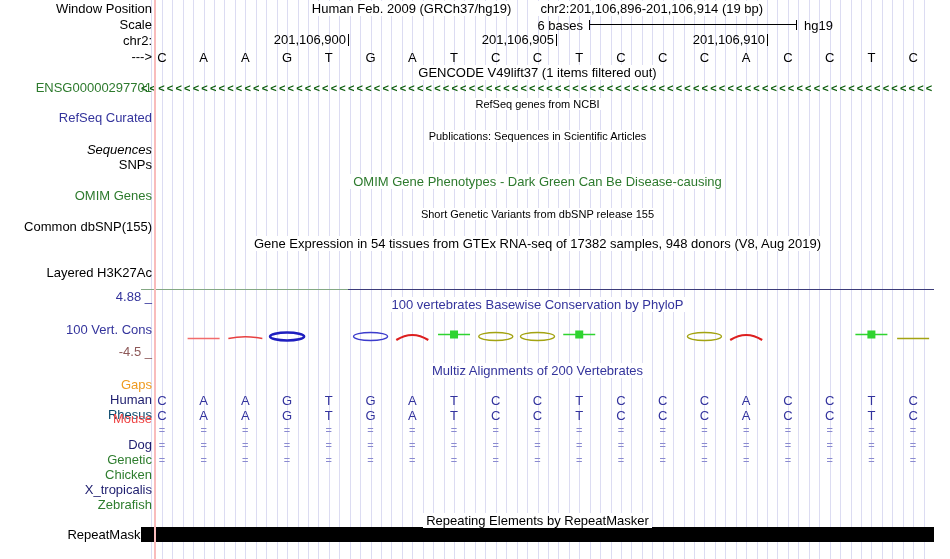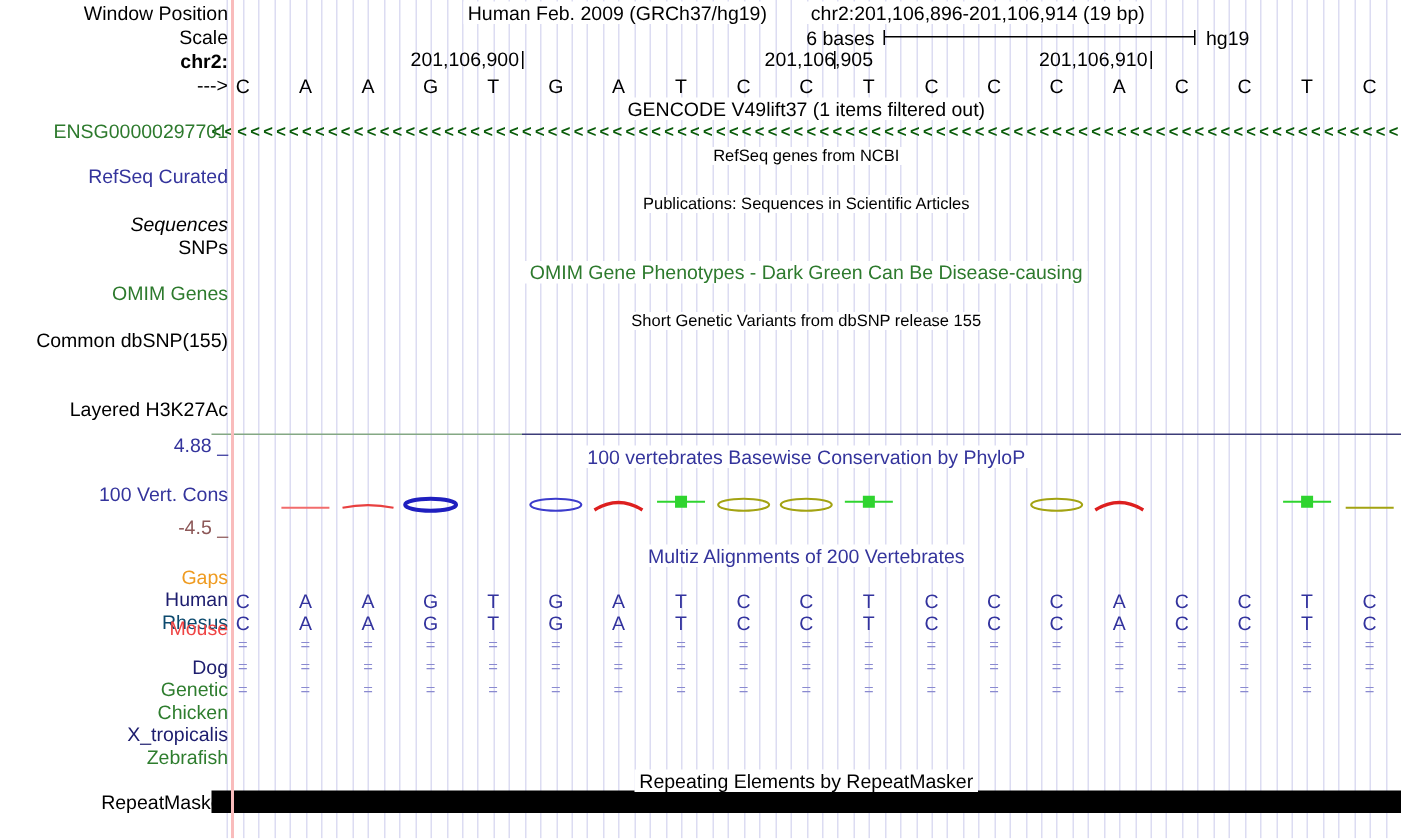--- a/index.html
+++ b/index.html
@@ -133,21 +133,21 @@
 
     <div id="scale-text">6 bases</div>
     <div id="scale-ruler">
         <i></i>
       </div>
     <div id="assembly-text">hg19</div>
 
     <div id="ruler-ticks">
         <div class="tick-label" style="left: 115px; top: 33px;">201,106,900</div>
         <div class="tick-bar" style="left: 207px; top: 34px;"></div>
-        <div class="tick-label" style="left: 323px; top: 33px; margin-left: 28px;">201,106,905</div>
+        <div class="tick-label" style="left: 323px; top: 33px;">201,106,905</div>
         <div class="tick-bar" style="left: 415px; top: 34px;"></div>
         <div class="tick-label" style="left: 534px; top: 33px;">201,106,910</div>
         <div class="tick-bar" style="left: 626px; top: 34px;"></div>
       </div>
 
     <div class="seqrow" style="top:50px; color:#000;" id="base-row">
         <span>C</span>
         <span>A</span>
         <span>A</span>
         <span>G</span>
@@ -170,20 +170,21 @@
 
     <div class="ctitle" style="top:66px;">
       <span>GENCODE V49lift37 (1 items filtered out)</span>
     </div>
     <div id="gene-line" style="color: rgb(10, 92, 10);">&lt;&lt;&lt;&lt;&lt;&lt;&lt;&lt;&lt;&lt;&lt;&lt;&lt;&lt;&lt;&lt;&lt;&lt;&lt;&lt;&lt;&lt;&lt;&lt;&lt;&lt;&lt;&lt;&lt;&lt;&lt;&lt;&lt;&lt;&lt;&lt;&lt;&lt;&lt;&lt;&lt;&lt;&lt;&lt;&lt;&lt;&lt;&lt;&lt;&lt;&lt;&lt;&lt;&lt;&lt;&lt;&lt;&lt;&lt;&lt;&lt;&lt;&lt;&lt;&lt;&lt;&lt;&lt;&lt;&lt;&lt;&lt;&lt;&lt;&lt;&lt;&lt;&lt;&lt;&lt;&lt;&lt;&lt;&lt;&lt;&lt;&lt;&lt;&lt;&lt;&lt;&lt;&lt;&lt;&lt;&lt;&lt;&lt;&lt;&lt;&lt;&lt;&lt;&lt;&lt;&lt;&lt;&lt;&lt;&lt;&lt;&lt;&lt;&lt;&lt;&lt;&lt;&lt;&lt;&lt;&lt;&lt;&lt;&lt;&lt;&lt;&lt;&lt;&lt;&lt;</div>
 
     <div class="ctitle small" style="top:97px;"><span>RefSeq genes from NCBI</span></div>
     <div class="ctitle small" style="top:129px;"><span>Publications: Sequences in Scientific Articles</span></div>
     <div class="ctitle" style="top:175px; color:#2d7a2d;"><span>OMIM Gene Phenotypes - Dark Green Can Be Disease-causing</span></div>
     <div class="ctitle small" style="top:207px;"><span>Short Genetic Variants from dbSNP release 155</span></div>
+    <div class="ctitle" style="top:237px;"><span>Gene Expression in 54 tissues from GTEx RNA-seq of 17382 samples, 948 donors (V8, Aug 2019)</span></div>
 
     <div class="hline" id="hline-green" style="top: 289px; left: 0px; width: 207px; background: rgb(132, 168, 132);"></div>
     <div class="hline" id="hline-navy" style="top: 289px; left: 207px; width: 586px; background: rgb(60, 60, 120);"></div>
     <div class="ctitle" style="top:298px; color:#34349c;"><span>100 vertebrates Basewise Conservation by PhyloP</span></div>
     <svg id="cons-svg" width="793" height="26" viewBox="0 0 793 26">
         <line x1="46.60526315789474" x2="78.60526315789474" y1="13.5" y2="13.5" stroke-width="1.3" stroke="#f26c6c"></line>
         <path d="M 87.34210526315789 13.5 Q 104.34210526315789 10 121.34210526315789 13.5" fill="none" stroke-width="1.4" stroke="#e84040"></path>
         <ellipse cx="146.07894736842104" cy="11.5" rx="17" ry="4" fill="none" stroke-width="2.6" stroke="#1f1fbf"></ellipse>
         <ellipse cx="229.55263157894737" cy="11.5" rx="17" ry="4" fill="none" stroke-width="1.4" stroke="#3c3ccc"></ellipse>
         <path d="M 255.28947368421052 15 Q 271.2894736842105 5 287.2894736842105 15" fill="none" stroke-width="2.2" stroke="#dd1f1f"></path>
@@ -315,21 +316,21 @@
         </div>
       </div>
 
     <div class="ctitle" style="top:514px;"><span>Repeating Elements by RepeatMasker</span></div>
     <div id="repeat-bar"></div>
   </div>
 
   <div id="label-col">
     <div class="lbl" style="top:2px;">Window Position</div>
     <div class="lbl" style="top:18px;">Scale</div>
-    <div class="lbl" style="top:34px;font-weight:bold;">chr2:</div>
+    <div class="lbl" style="top:34px;">chr2:</div>
     <div class="lbl" style="top:50px;">---&gt;</div>
     <div class="lbl" style="top:81px;  color:#2d7a2d;">ENSG00000297701</div>
     <div class="lbl" style="top:111px; color:#34349c;">RefSeq Curated</div>
     <div class="lbl" style="top:143px;font-style:italic;">Sequences</div>
     <div class="lbl" style="top:158px;">SNPs</div>
     <div class="lbl" style="top:189px; color:#2d7a2d;">OMIM Genes</div>
     <div class="lbl" style="top:220px;">Common dbSNP(155)</div>
     <div class="lbl" style="top:266px;">Layered H3K27Ac</div>
     <div class="lbl" style="top:290px; color:#34349c;">4.88 _</div>
     <div class="lbl" style="top:323px; color:#34349c;">100 Vert. Cons</div>

